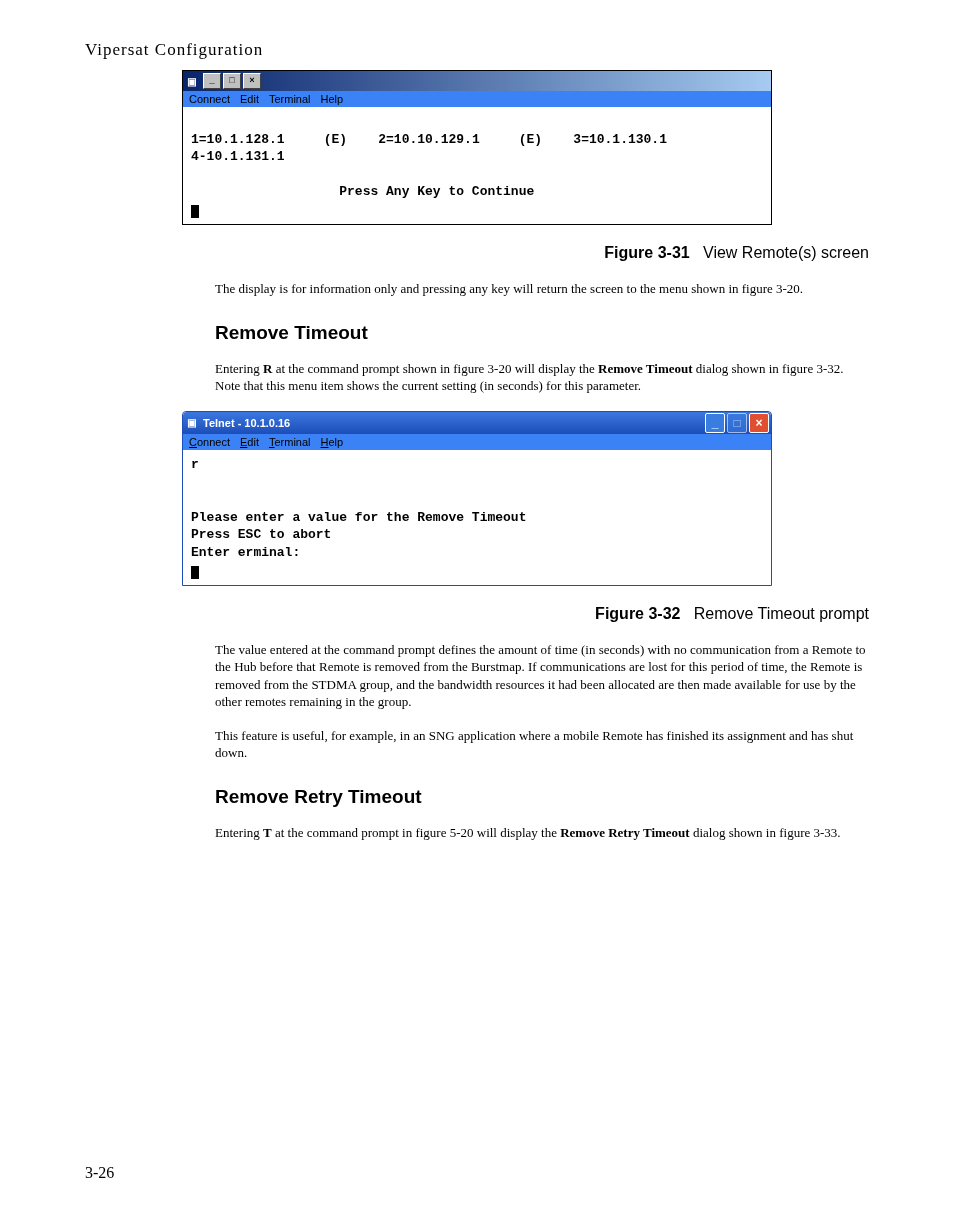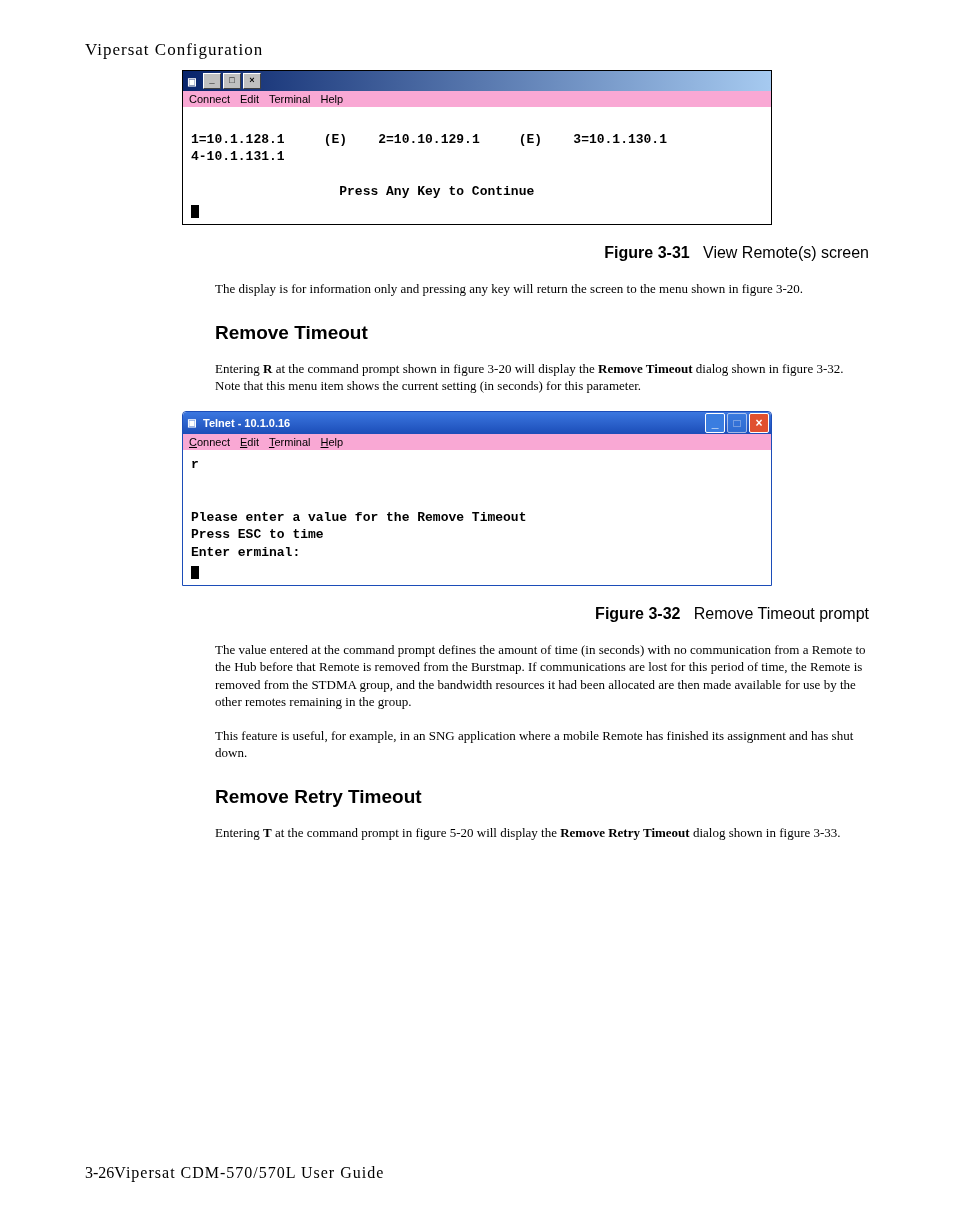--- a/index.html
+++ b/index.html
@@ -85,21 +85,21 @@
       font-weight: bold;
       display: flex;
       align-items: center;
       justify-content: center;
       line-height: 1;
     }
     .xp-min { background: #3a7de0; border: 1px solid #fff; }
     .xp-max { background: #3a7de0; border: 1px solid #fff; opacity: 0.6; }
     .xp-close { background: #e05030; border: 1px solid #fff; }
     .menubar {
-      background: #f9a8d4;
+      background: #3b82f6;
       padding: 2px 6px;
       font-family: Tahoma, Arial, sans-serif;
       font-size: 11px;
       display: flex;
       gap: 10px;
     }
     .menubar span { }
     .menubar .u { text-decoration: underline; }
     .terminal-body {
       background: white;
@@ -142,20 +142,21 @@
       font-size: 19px;
       font-weight: bold;
       margin: 24px 0 14px 130px;
     }
     .footer {
       position: absolute;
       bottom: 45px;
       left: 85px;
       right: 85px;
       display: flex;
+      justify-content: space-between;
       font-size: 16px;
       font-family: Liberation Serif, serif;
     }
     .footer-right {
       letter-spacing: 1px;
     }
   </style>
 </head>
 <body>
 
@@ -209,35 +210,34 @@
     <div class="menubar">
       <span><span class="u">C</span>onnect</span>
       <span><span class="u">E</span>dit</span>
       <span><span class="u">T</span>erminal</span>
       <span><span class="u">H</span>elp</span>
     </div>
     <div class="terminal-body terminal-body-xp"><span>r</span>
 
 
 <span>Please enter a value for the Remove Timeout</span>
-<span>Press ESC to time</span>
+<span>Press ESC to abort</span>
 <span>Enter erminal:</span>
 <span class="cursor"></span></div>
   </div>
   <div class="figure-caption">
     <b>Figure 3-32</b>&nbsp;&nbsp;&nbsp;<span>Remove Timeout prompt</span>
   </div>
 
   <div class="body-para">The value entered at the command prompt defines the amount of time (in seconds) with no communication from a Remote to the Hub before that Remote is removed from the Burstmap. If communications are lost for this period of time, the Remote is removed from the STDMA group, and the bandwidth resources it had been allocated are then made available for use by the other remotes remaining in the group.</div>
   <div class="body-para">This feature is useful, for example, in an SNG application where a mobile Remote has finished its assignment and has shut down.</div>
 
   <div class="section-heading">Remove Retry Timeout</div>
 
   <div class="body-para">
     <span>Entering </span><b>T</b><span> at the command prompt in figure 5-20 will display the </span><b>Remove Retry Timeout</b><span> dialog shown in figure 3-33.</span>
   </div>
 
 </div>
 
 <div class="footer">
   <span>3-26</span>
-  <span class="footer-right">Vipersat CDM-570/570L User Guide</span>
 </div>
 
 </body></html>

